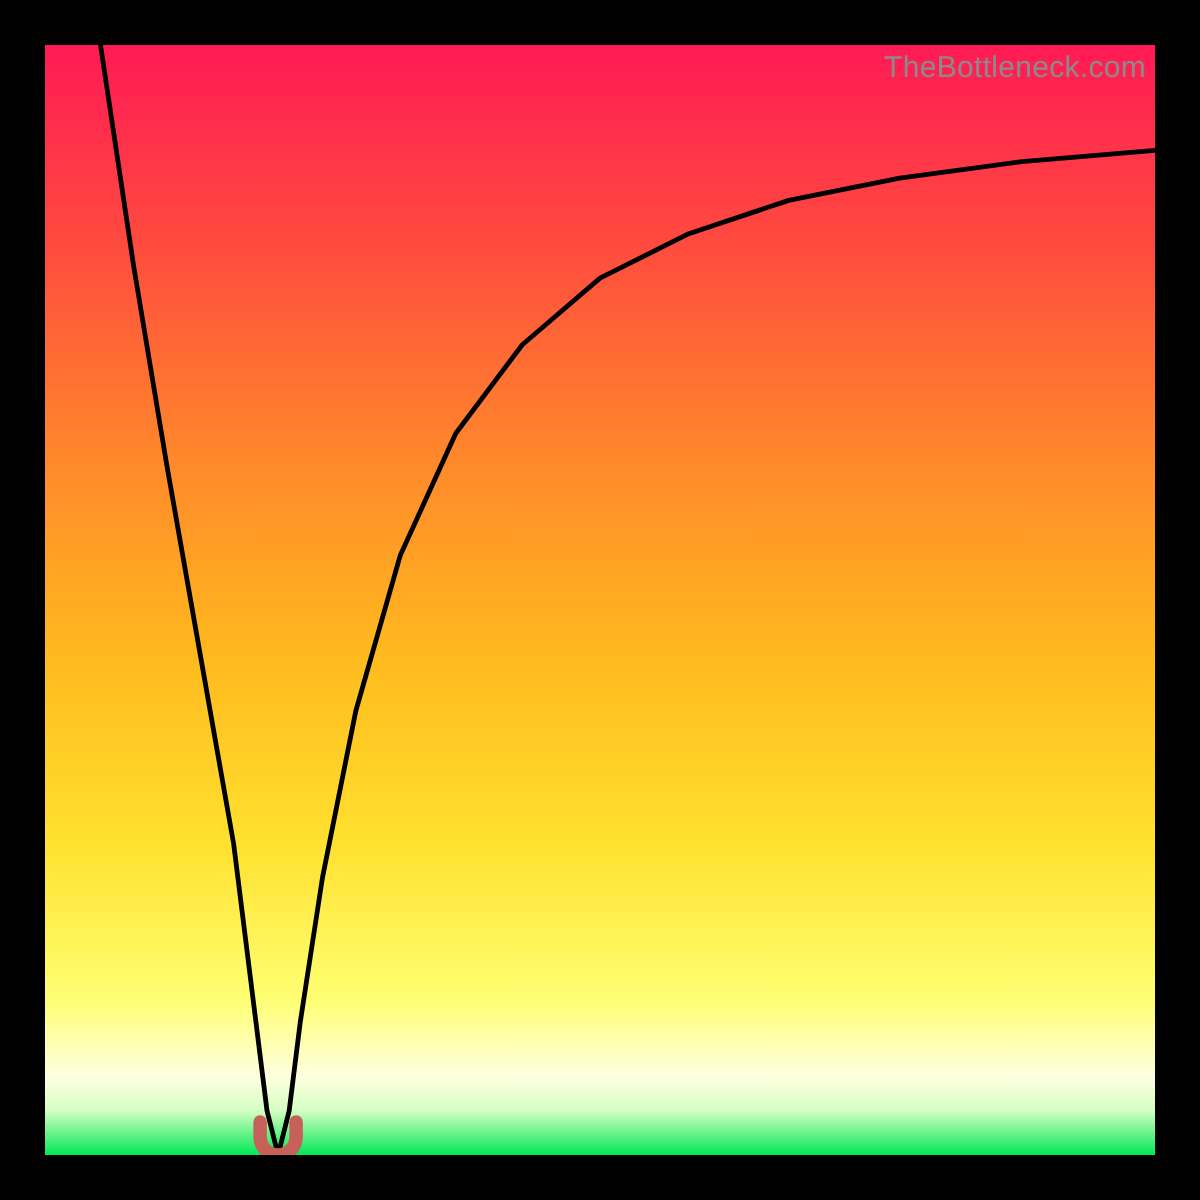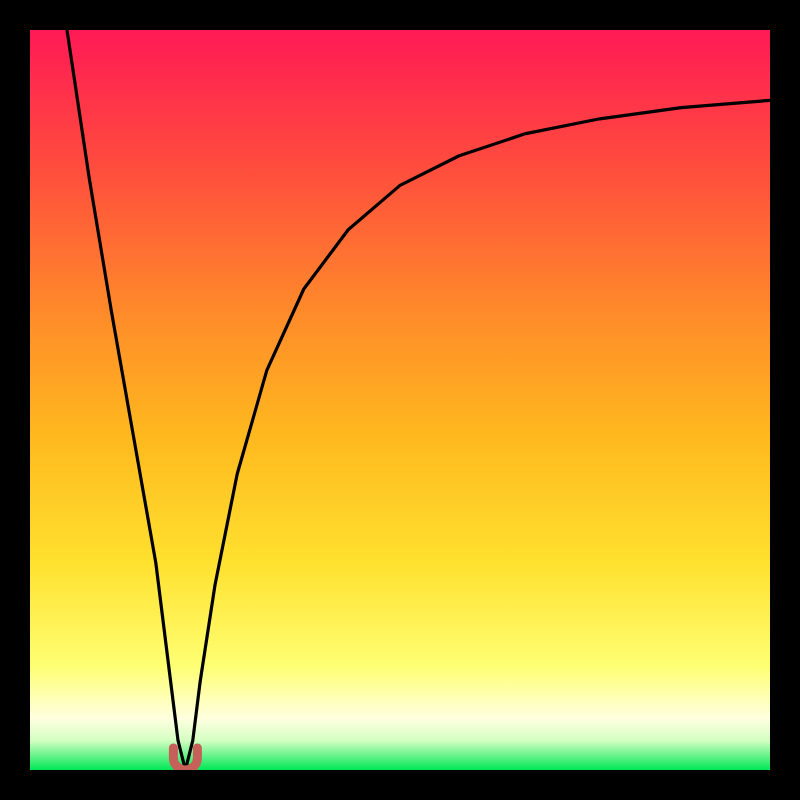--- a/index.html
+++ b/index.html
@@ -65,13 +65,14 @@
       </g>
 
     <g id="marker-group">
         <path d="M 143.4 718.0
               L 143.4 728.0
               A 10 10 0 0 0 167.4 728.0
               L 167.4 718.0" fill="none" stroke="#c76058" stroke-width="9" stroke-linecap="round"></path>
       </g>
   </svg>
 
+  <div class="watermark">TheBottleneck.com</div>
 </div>
 
 </body></html>

